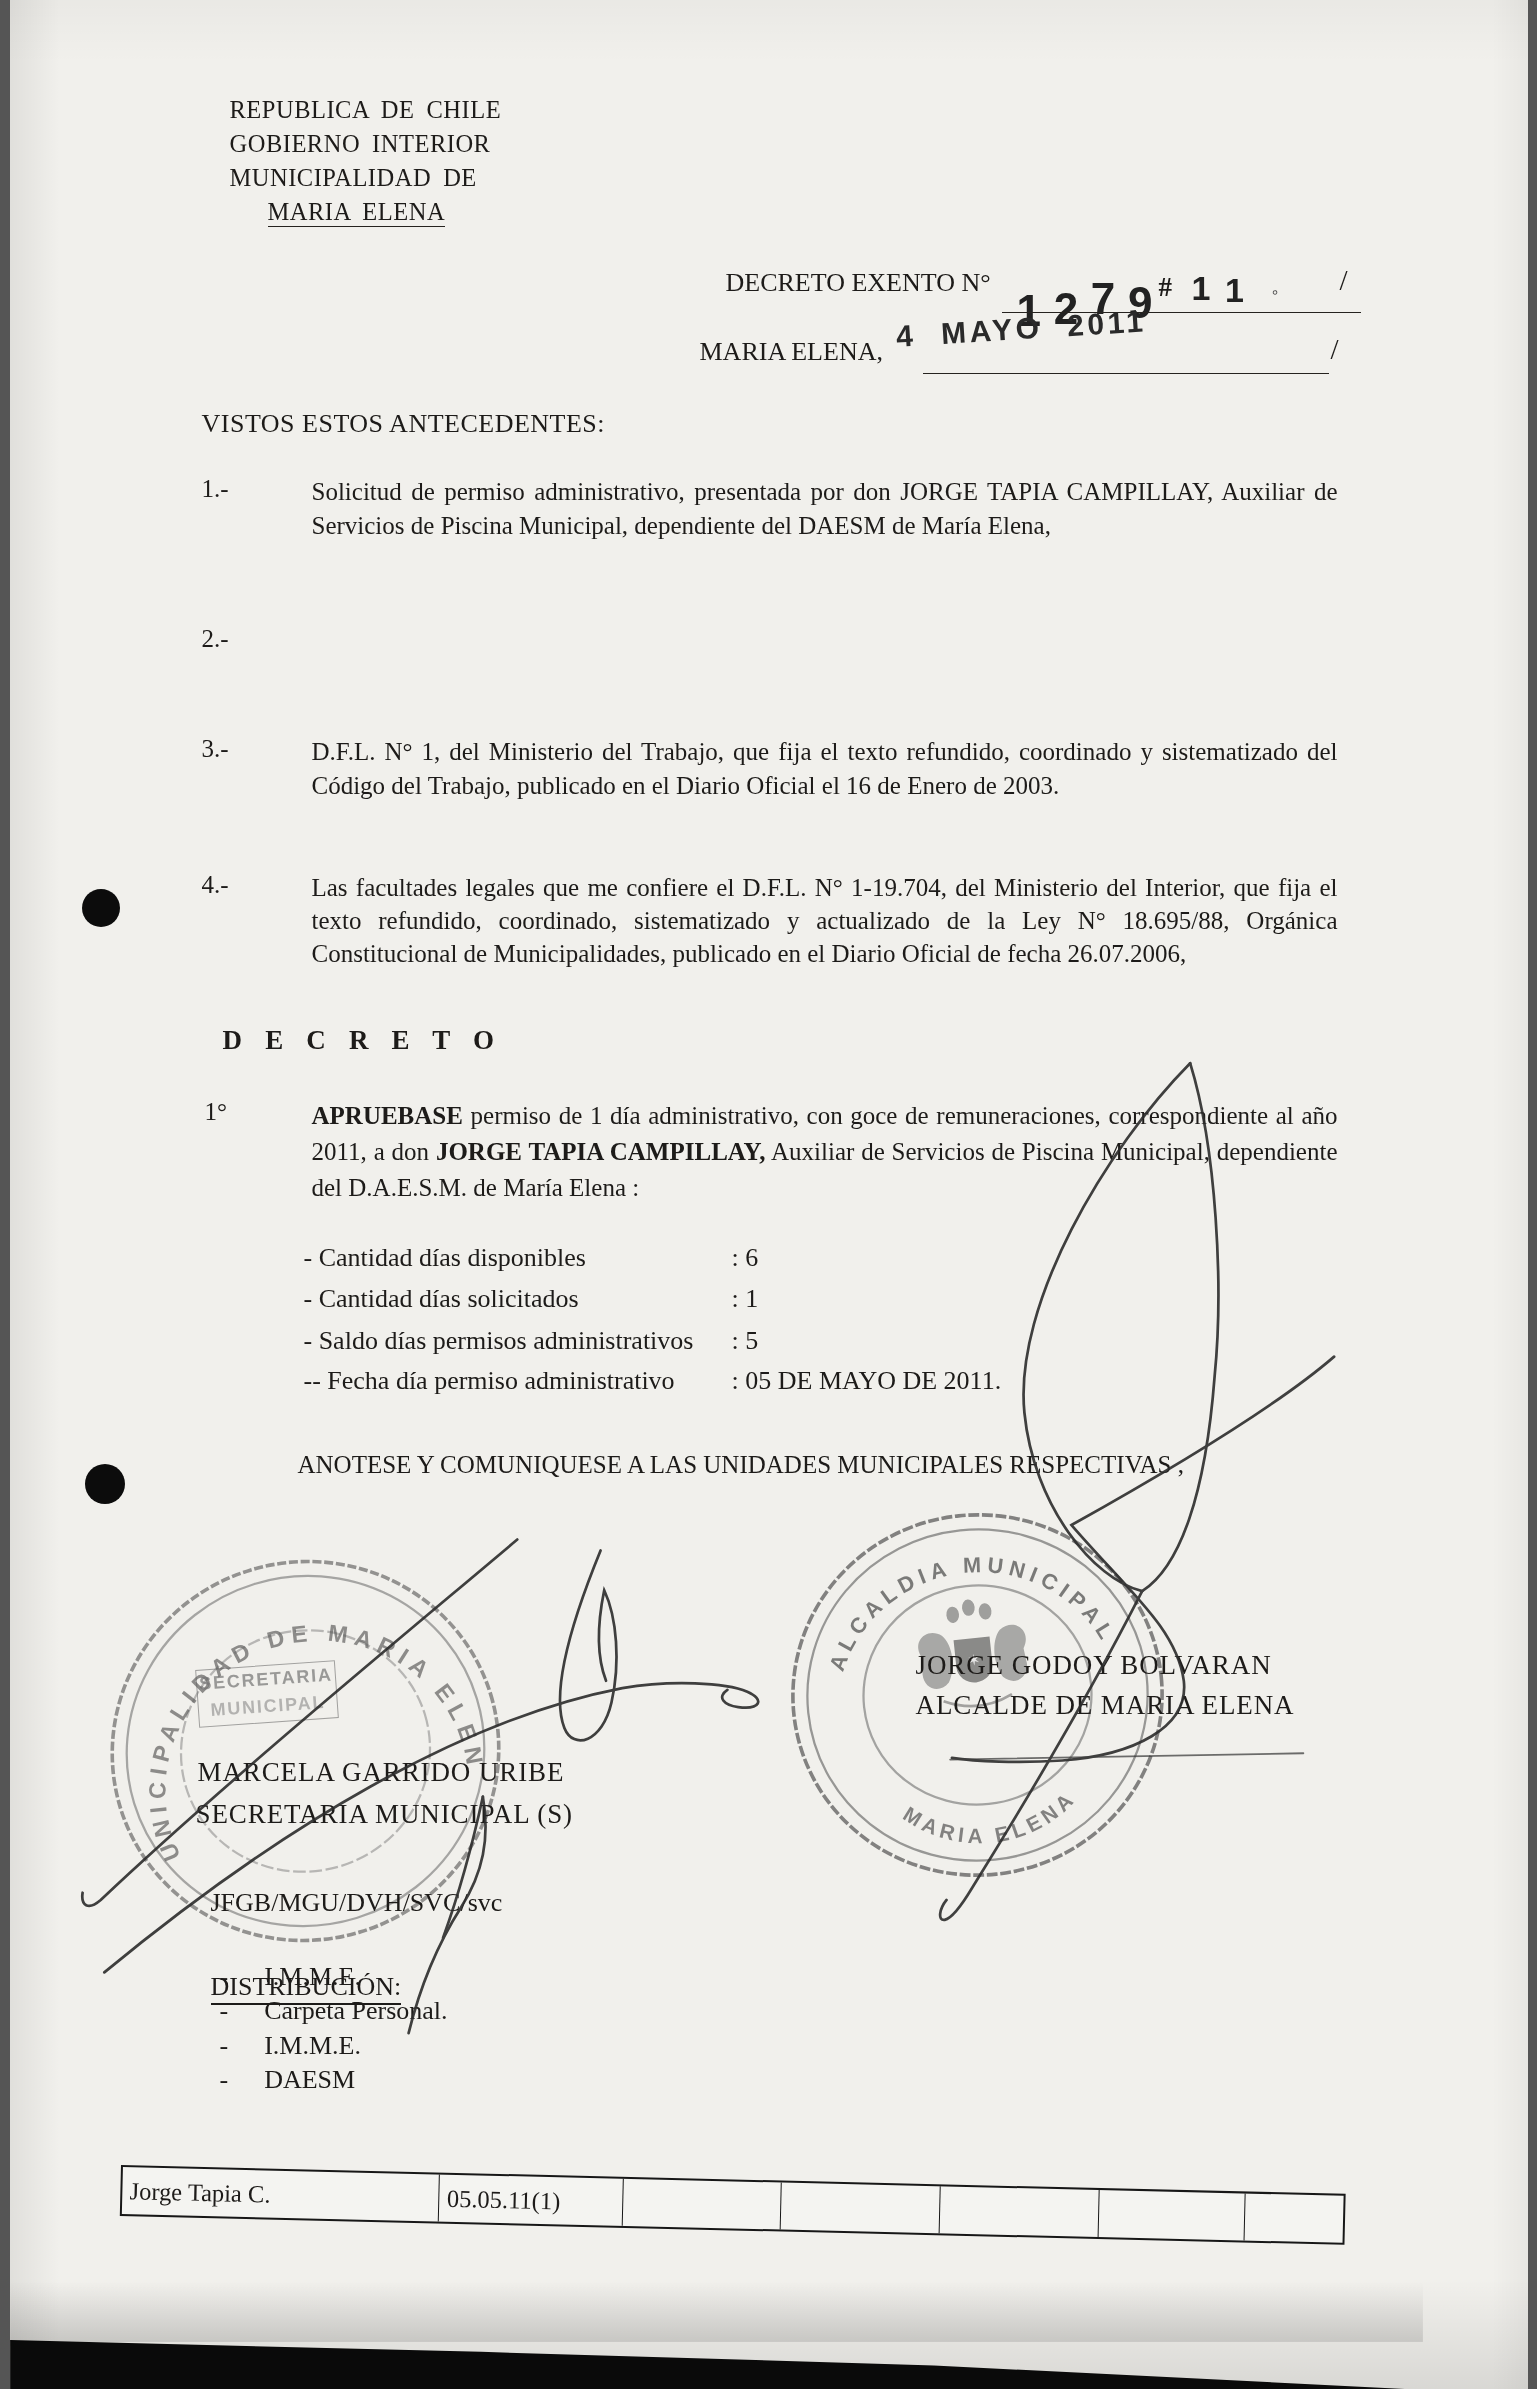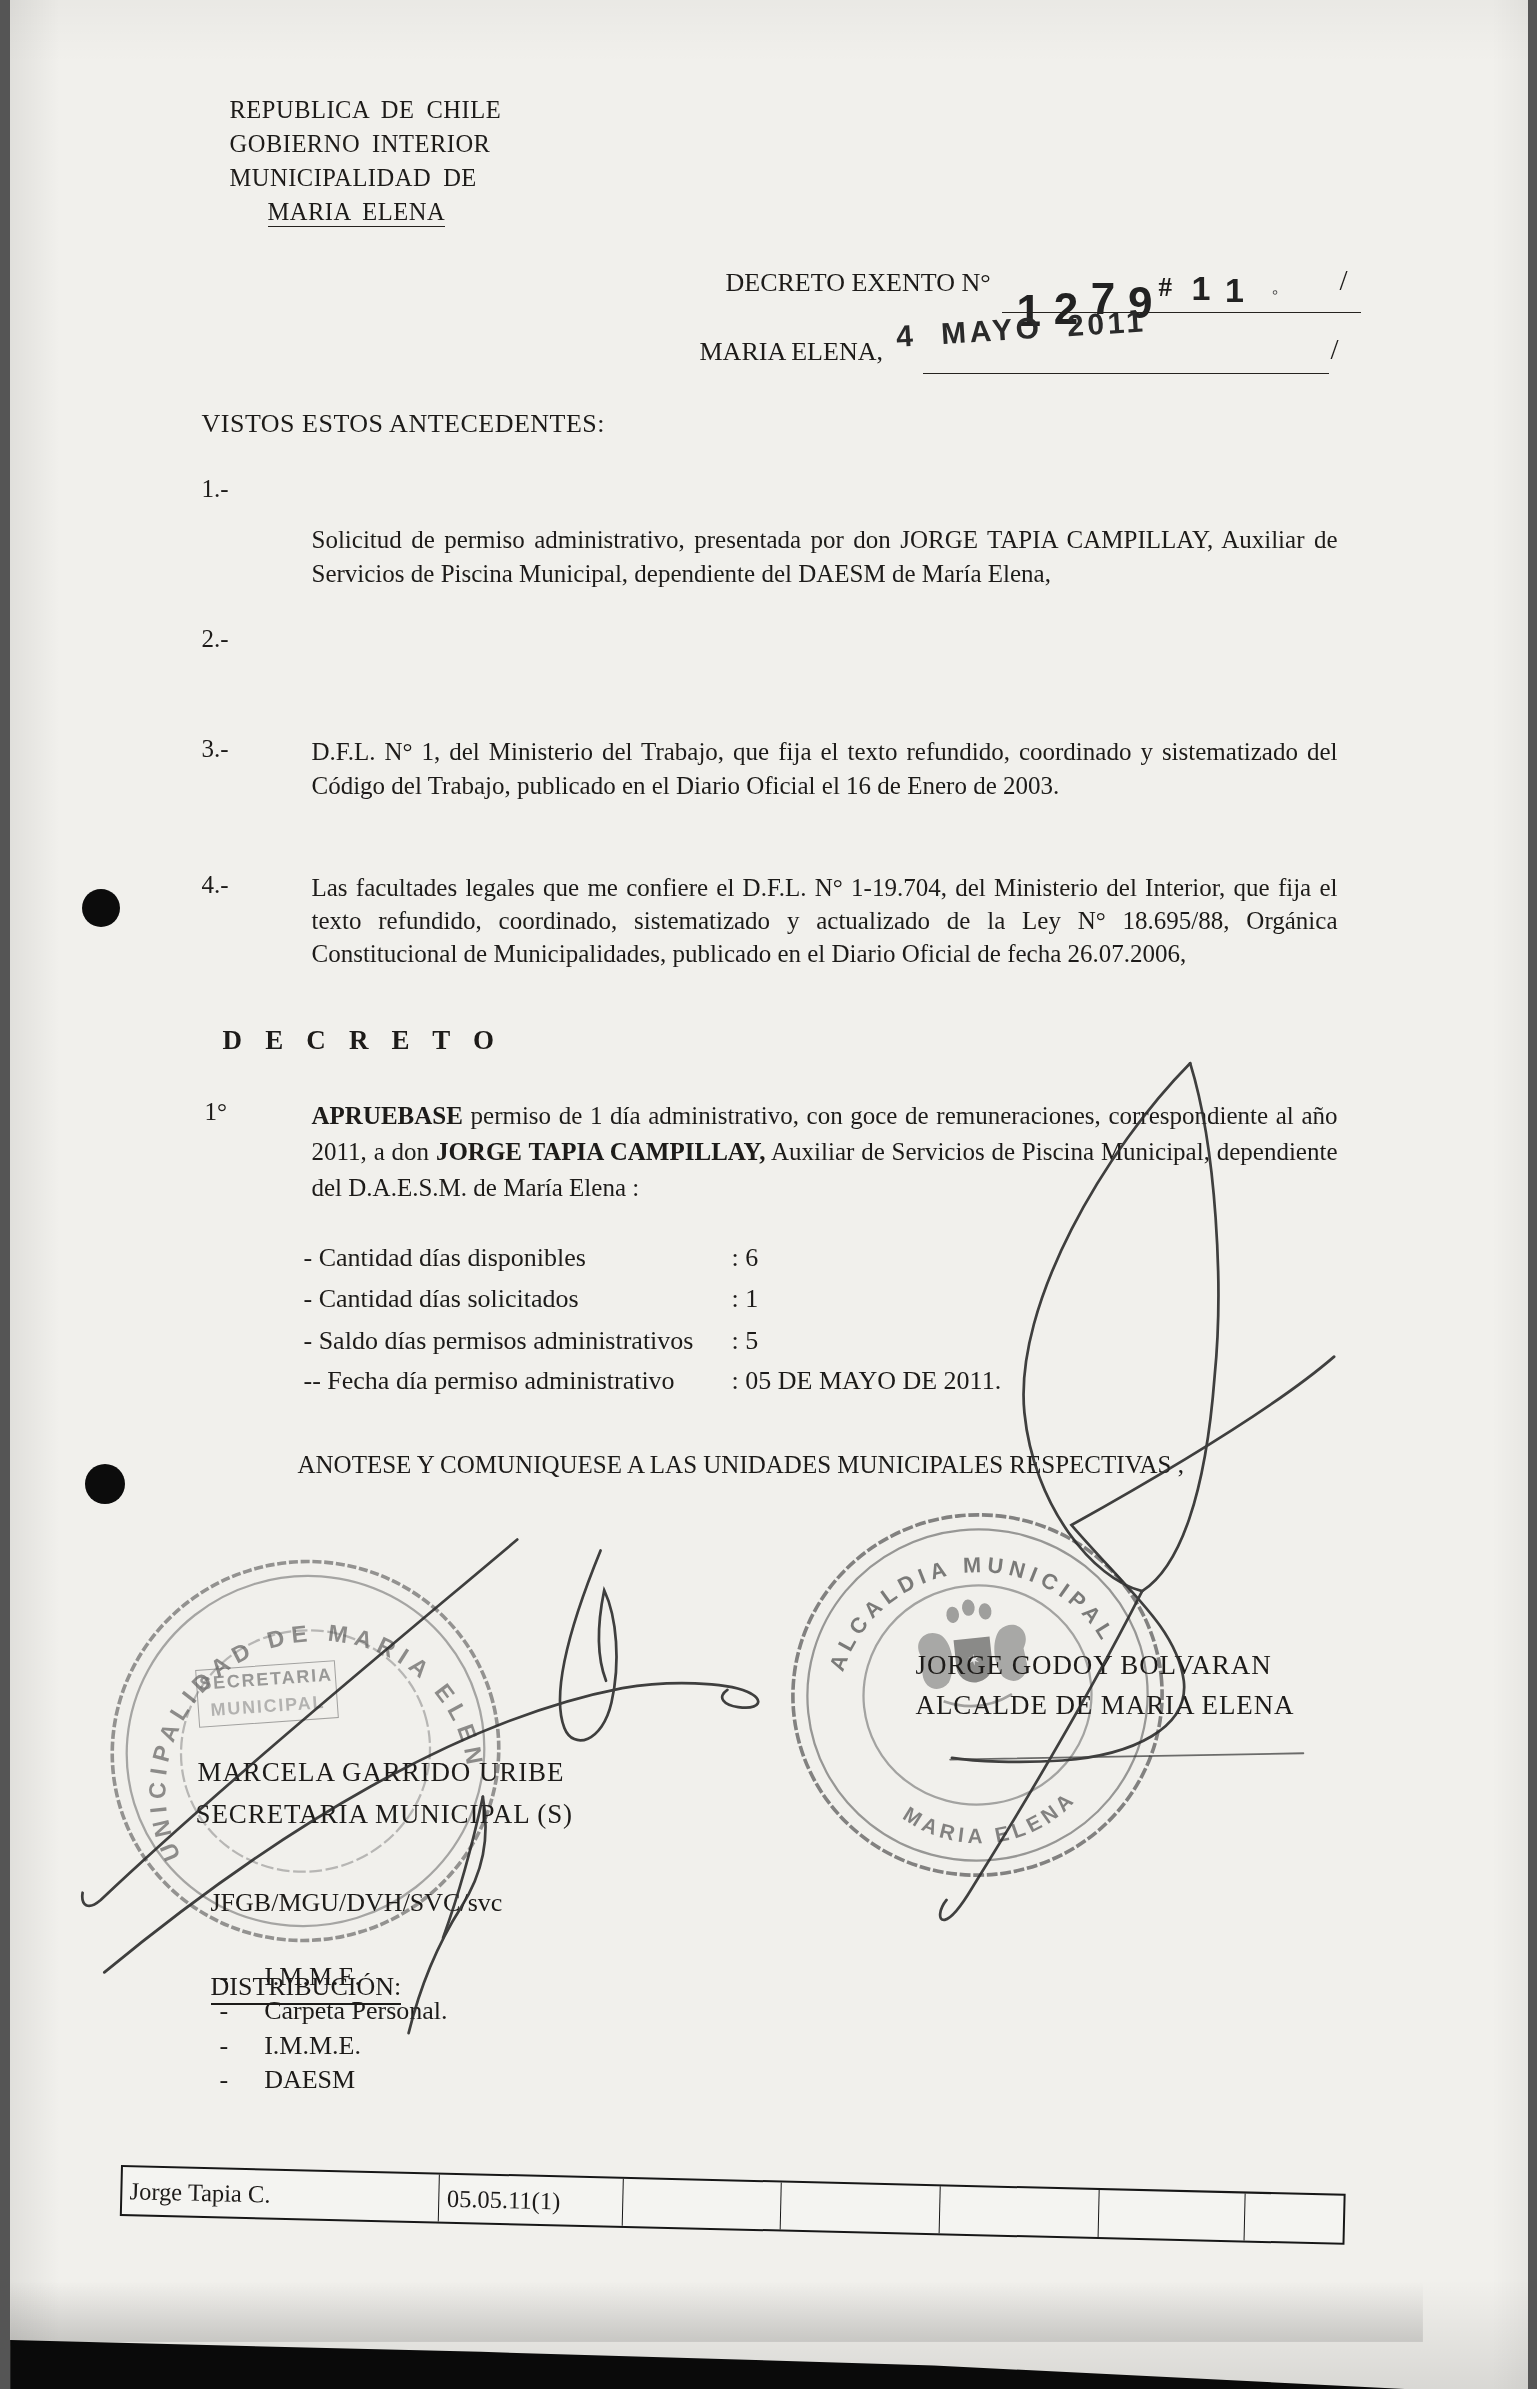--- a/index.html
+++ b/index.html
@@ -79,21 +79,21 @@
   <div class="abs uline" style="left:992px;top:312px;width:359px;"></div>
 
   <div class="abs lbl" style="left:690px;top:337px;">MARIA ELENA,</div>
   <div class="abs datestamp" style="left:886px;top:312px;">4 MAYO 2011</div>
   <div class="abs" style="left:1321px;top:333px;font-size:29px;">/</div>
   <div class="abs uline" style="left:913px;top:373px;width:406px;"></div>
 
   <div class="abs lbl" style="left:192px;top:409px;letter-spacing:0.5px;">VISTOS ESTOS ANTECEDENTES:</div>
 
   <div class="abs num" style="left:192px;top:475px;">1.-</div>
-  <div class="abs body-par" style="left:302px;top:475px;width:1026px;margin-top:48px;">Solicitud de permiso administrativo, presentada por don JORGE TAPIA CAMPILLAY,  Auxiliar de Servicios  de Piscina Municipal, dependiente del DAESM de María Elena,</div>
+  <div class="abs body-par" style="left:302px;top:475px;width:1026px;">Solicitud de permiso administrativo, presentada por don JORGE TAPIA CAMPILLAY,  Auxiliar de Servicios  de Piscina Municipal, dependiente del DAESM de María Elena,</div>
 
   <div class="abs num" style="left:192px;top:625px;">2.-</div>
 
   <div class="abs num" style="left:192px;top:735px;">3.-</div>
   <div class="abs body-par" style="left:302px;top:735px;width:1026px;">D.F.L. N° 1, del Ministerio del Trabajo, que fija el texto refundido, coordinado y sistematizado del Código del Trabajo, publicado en el Diario Oficial el 16 de Enero de 2003.</div>
 
   <div class="abs num" style="left:192px;top:871px;">4.-</div>
   <div class="abs body-par" style="left:302px;top:871px;width:1026px;line-height:33px;">Las facultades legales que me confiere el D.F.L. N° 1-19.704, del Ministerio del Interior, que fija el texto refundido, coordinado, sistematizado y actualizado de la Ley N° 18.695/88, Orgánica Constitucional de Municipalidades, publicado en el Diario Oficial de fecha 26.07.2006,</div>
 
   <div class="abs decheading" style="left:213px;top:1025px;">D E C R E T O</div>

